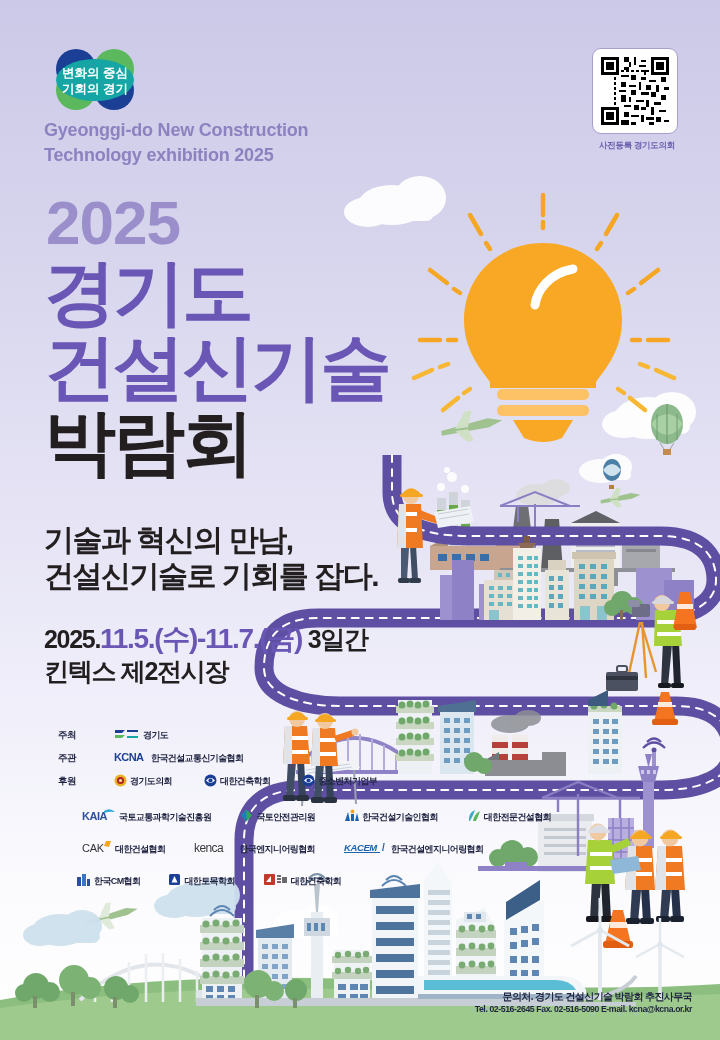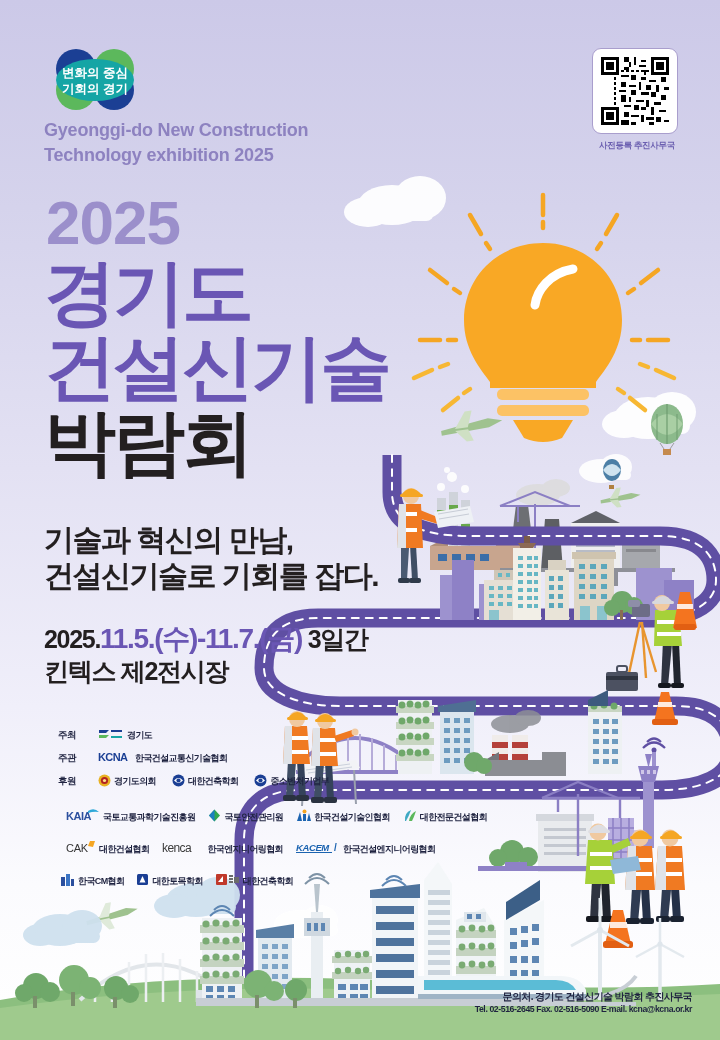--- a/index.html
+++ b/index.html
@@ -72,21 +72,21 @@
   
   #orgs{left:40px;top:728px;width:440px;font-size:9px;color:#2b2b45;}
   .org-row{display:flex;align-items:center;margin-bottom:9px;}
   .org-label{
     width:40px;font-size:9.5px;font-weight:bold;color:#1f2340;letter-spacing:-0.5px;flex:0 0 40px;margin-left:18px;
   }
   .org-items{display:flex;align-items:center;gap:16px;flex-wrap:wrap;}
   .org{display:flex;align-items:center;gap:3px;white-space:nowrap;}
   .org .nm{font-size:9px;font-weight:bold;letter-spacing:-0.6px;color:#1f2340;}
 
-  .logo-mark{flex:0 0 auto;display:inline-block;}
+  .logo-mark{flex:0 0 auto;display:inline-block;margin-left:16px;}
 
   #orgs2{left:66px;top:808px;width:430px;}
   #orgs3{left:66px;top:840px;width:430px;}
   #orgs4{left:60px;top:872px;width:430px;}
   .logo-row{display:flex;gap:13px;flex-wrap:nowrap;}
 
   
   #footer{
     left:430px;top:990px;width:262px;text-align:right;line-height:13px;
   }
@@ -1103,21 +1103,21 @@
             <rect x="17" y="24" width="1" height="3"></rect>
           <rect x="19" y="25" width="3" height="1"></rect>
             <rect x="23" y="25" width="2" height="2"></rect>
           <rect x="26" y="26" width="2" height="1"></rect>
             <rect x="9" y="26" width="3" height="2"></rect>
           <rect x="13" y="27" width="2" height="1"></rect>
             <rect x="20" y="27" width="2" height="1"></rect>
         </g>
       </svg>
     </div>
-    <div id="qr-caption">사전등록 추진사무국</div>
+    <div id="qr-caption">사전등록 경기도의회</div>
   </div>
 
   <div id="year" class="abs">2025</div>
   <div id="kr-title" class="abs">
     <span class="l1">경기도</span>
     <span class="l2">건설신기술</span>
     <span class="l3">박람회</span>
   </div>
 
   <div id="tagline" class="abs">

